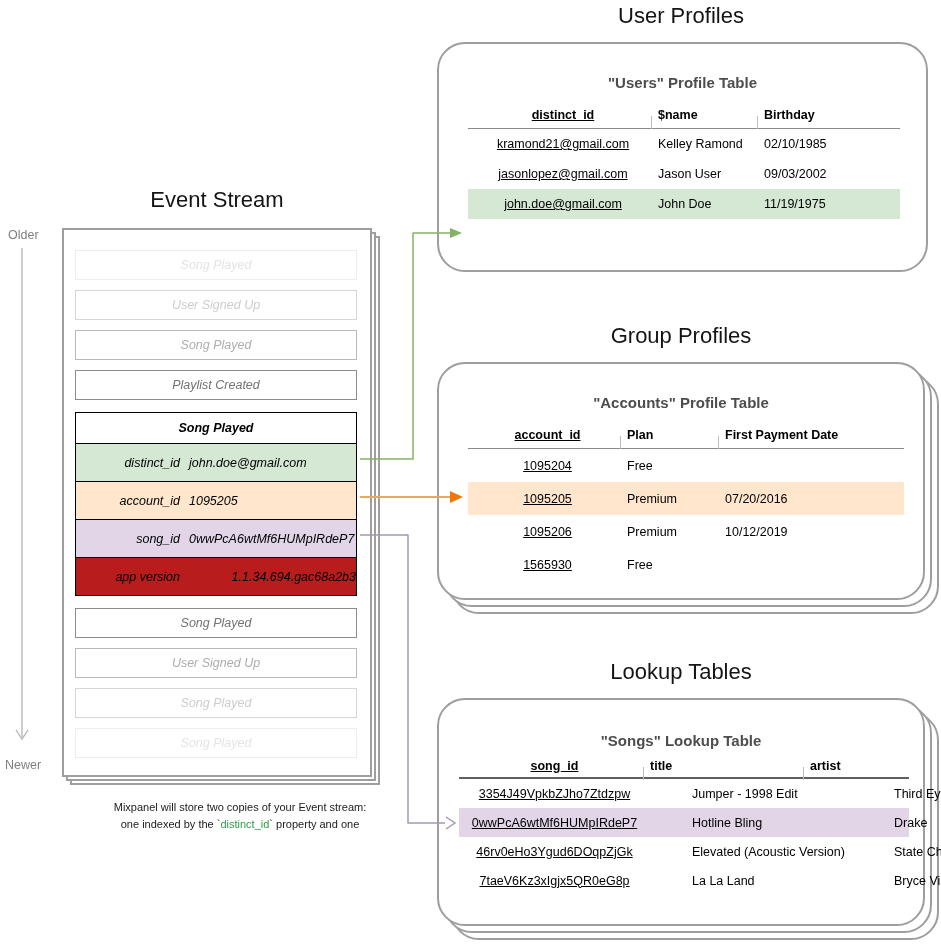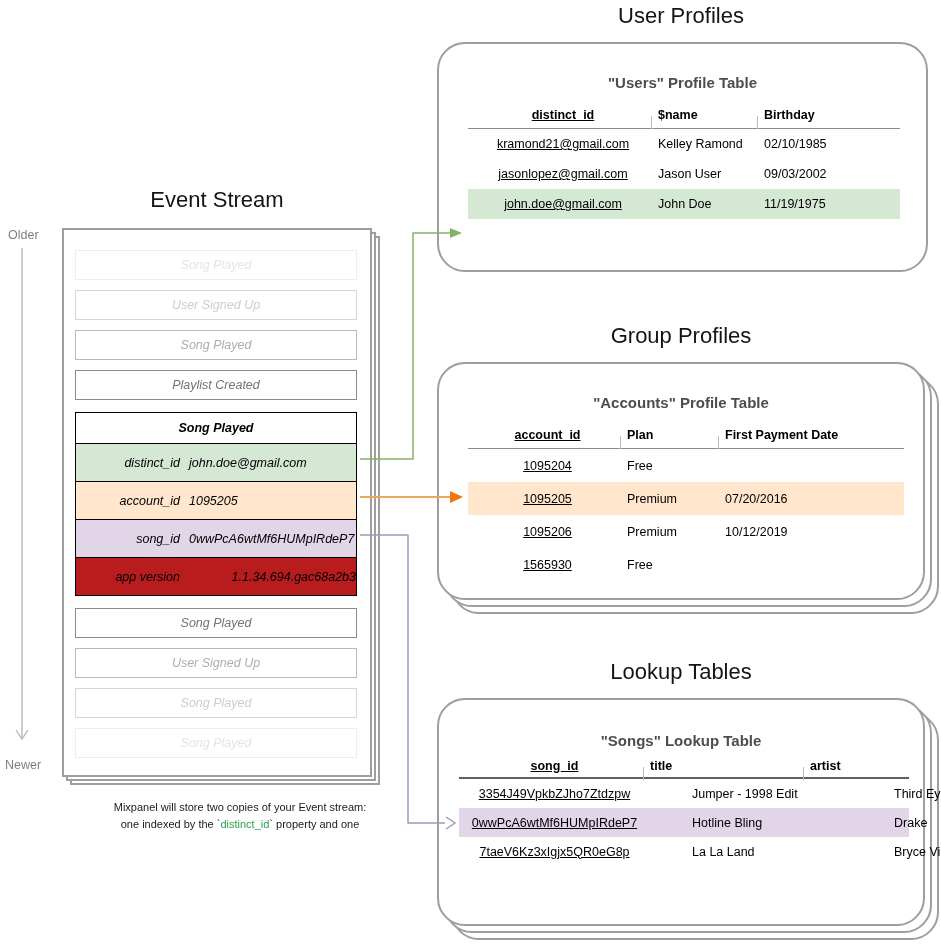--- a/index.html
+++ b/index.html
@@ -179,20 +179,25 @@
             <div class="td col1 id-cell">3354J49VpkbZJho7Ztdzpw</div>
             <div class="td col2">Jumper - 1998 Edit</div>
             <div class="td col3">Third Eye Blind</div>
           </div>
           <div class="tr" style="background: rgb(225, 213, 231);">
             <div class="td col1 id-cell">0wwPcA6wtMf6HUMpIRdeP7</div>
             <div class="td col2">Hotline Bling</div>
             <div class="td col3">Drake</div>
           </div>
           <div class="tr">
+            <div class="td col1 id-cell">46rv0eHo3Ygud6DOqpZjGk</div>
+            <div class="td col2">Elevated (Acoustic Version)</div>
+            <div class="td col3">State Champs</div>
+          </div>
+          <div class="tr">
             <div class="td col1 id-cell">7taeV6Kz3xIgjx5QR0eG8p</div>
             <div class="td col2">La La Land</div>
             <div class="td col3">Bryce Vine</div>
           </div>
         </div>
     </div>
   </div>
 
   <div class="caption" id="caption">
       <p><span>Mixpanel will store two copies of your Event stream:</span></p>

